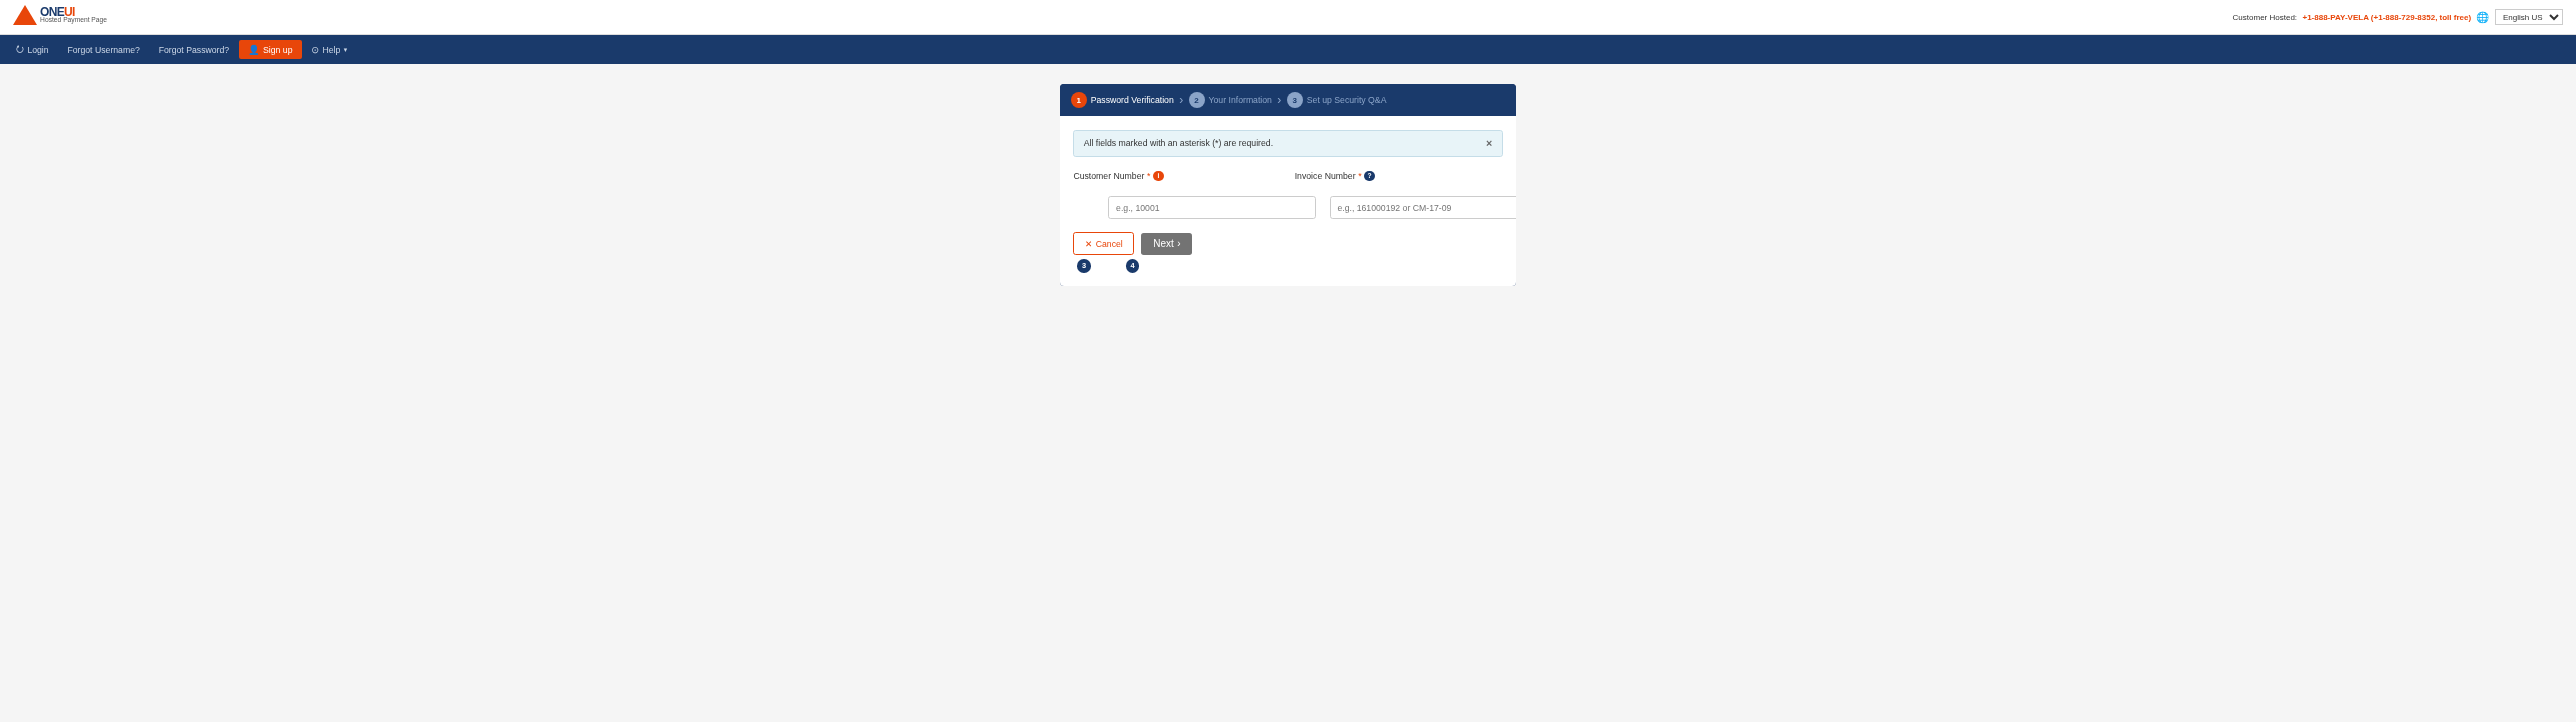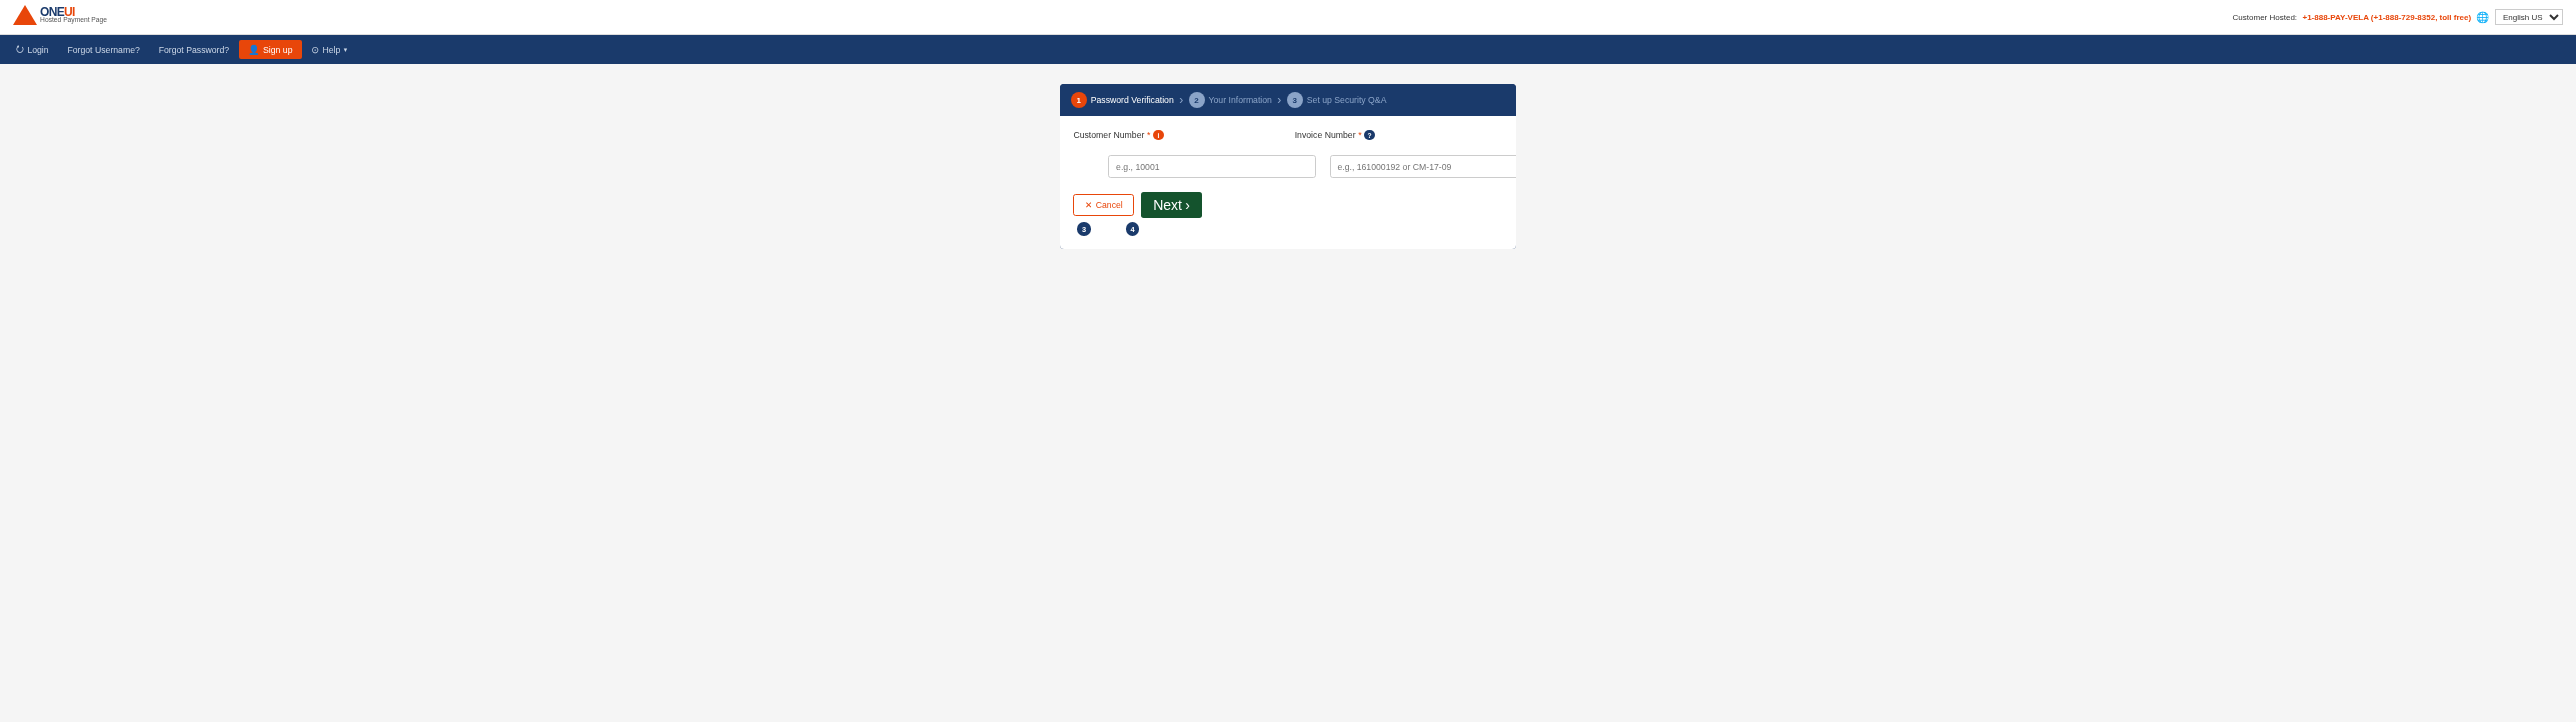--- a/index.html
+++ b/index.html
@@ -198,27 +198,27 @@
       color: #e8460a;
       padding: 5.4px 10.7px;
       border-radius: 2.7px;
       cursor: pointer;
       font-size: 8.7px;
       display: flex;
       align-items: center;
       gap: 3.4px;
     }
     .btn-next {
-      background: #14532d;
+      background: #737373;
       border: none;
       color: #fff;
       padding: 5.4px 12px;
       border-radius: 2.7px;
       cursor: pointer;
-      font-size: 14px;
+      font-size: 10px;
       display: flex;
       align-items: center;
       gap: 3.4px;
     }
 
     
     .badge-row {
       display: flex;
       gap: 35px;
       margin-top: 4px;
@@ -298,20 +298,24 @@
       </div>
       <span class="step-arrow">›</span>
       <div class="step">
         <div class="step-circle">3</div>
         <span>Set up Security Q&amp;A</span>
       </div>
     </div>
 
     <div class="form-area">
 
+      <div class="info-banner">
+        <span>All fields marked with an asterisk (*) are required.</span>
+        <span class="info-close">×</span>
+      </div>
 
       <div class="form-row">
         <div class="form-group">
           <label class="form-label">
             <span>Customer Number</span>
             <span class="required-star">*</span>
             <span class="info-icon">i</span>
           </label>
           <input type="text" class="form-input" placeholder="e.g., 10001" style="">
         </div>

